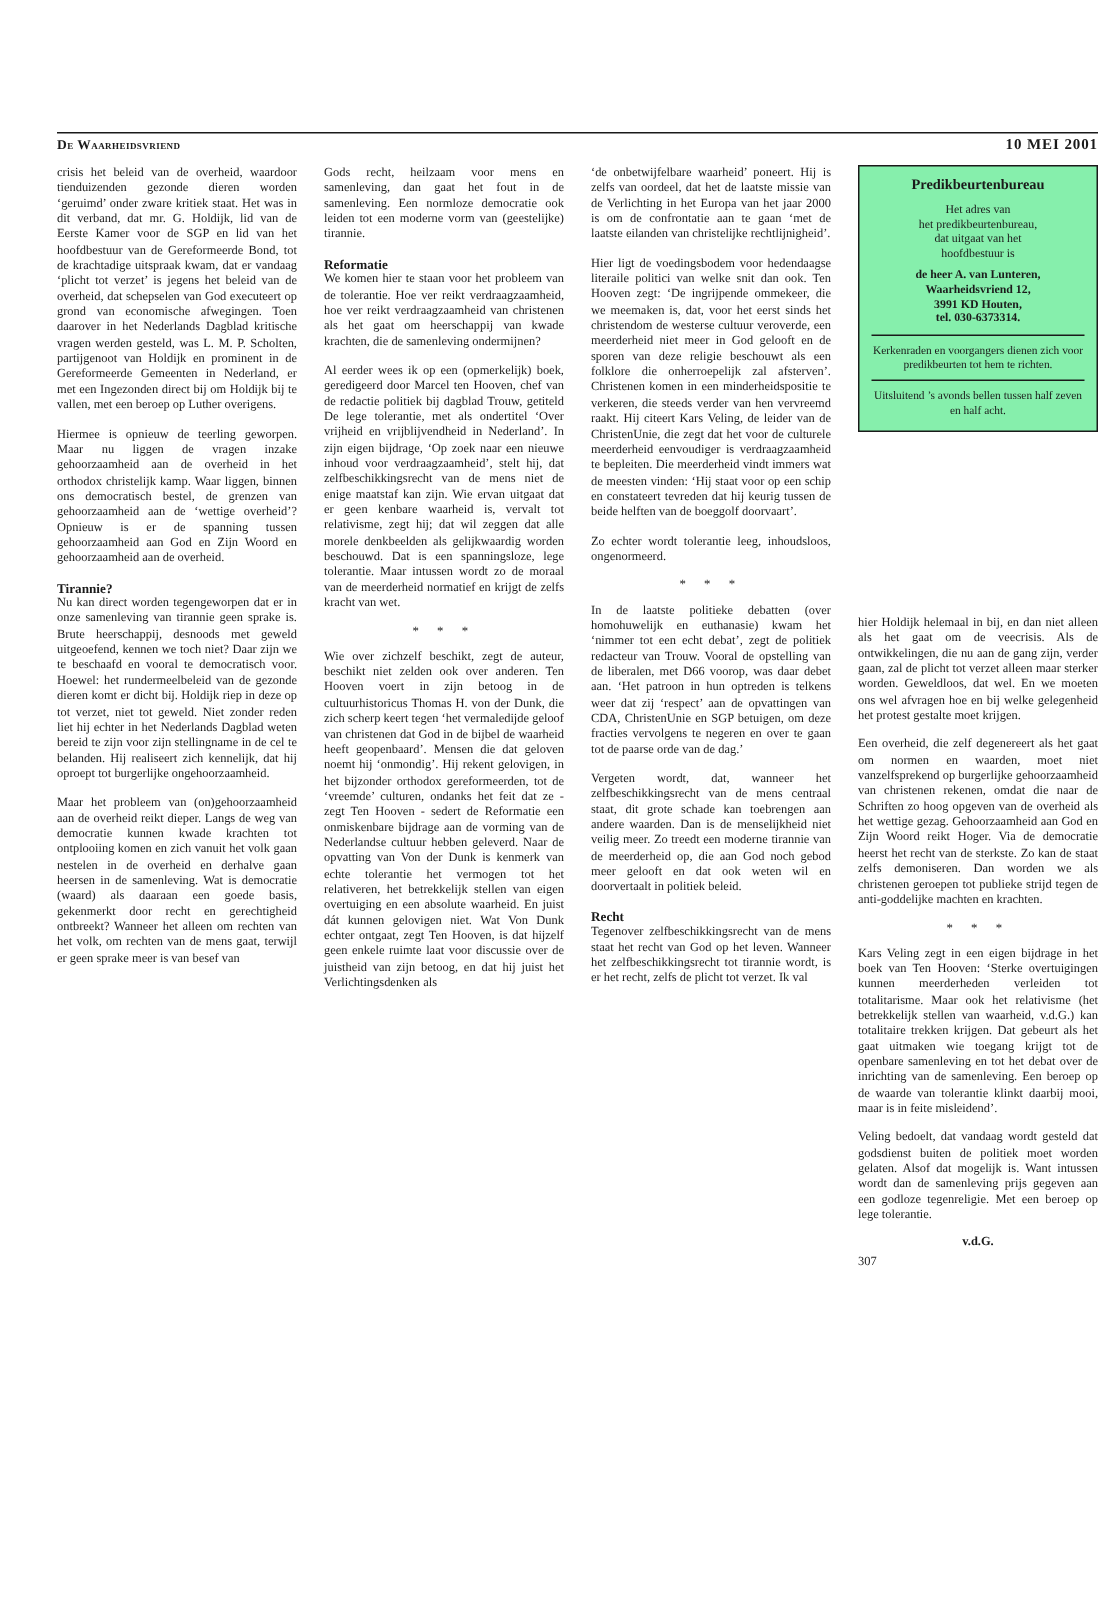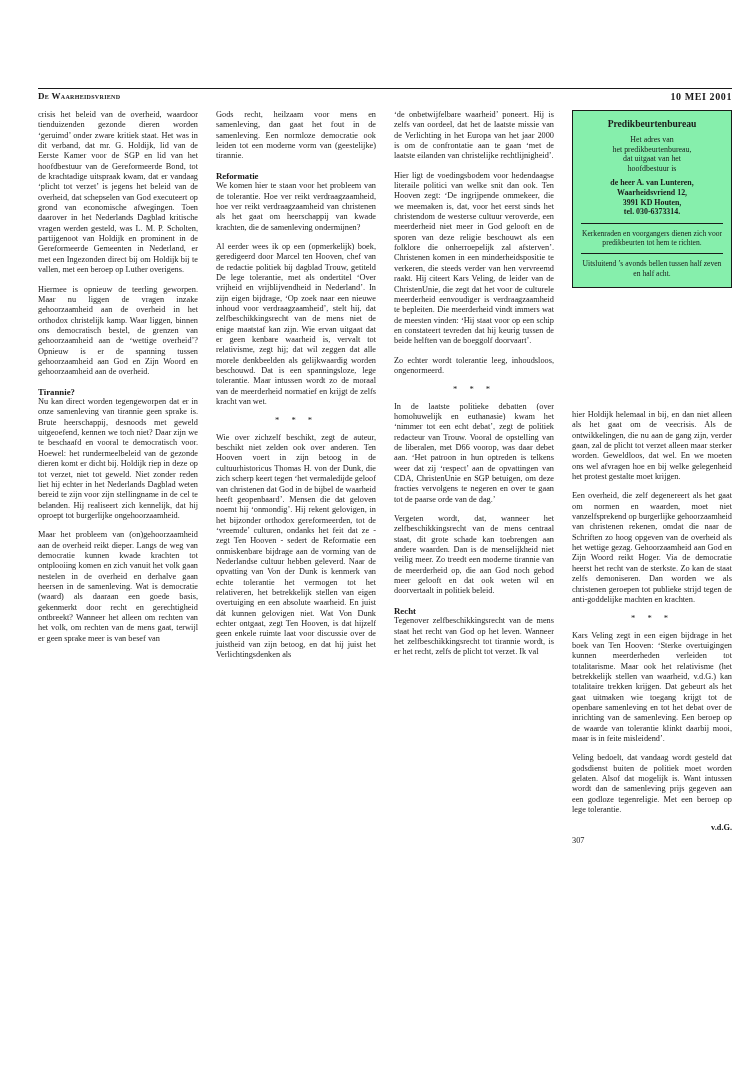--- a/index.html
+++ b/index.html
@@ -92,21 +92,21 @@
     line-height: 10.5px;
     font-weight: bold;
   }
   .stars {
     text-align: center;
     letter-spacing: 5px;
     margin: 8px 0 7px 0;
     font-size: 8.5px;
   }
   .signoff {
-    text-align: right;
+    text-align: center;
     font-weight: bold;
     font-size: 8.3px;
     margin-top: 8px;
   }
   .pagenum {
     text-align: left;
     font-size: 8.3px;
     margin-top: 2px;
   }
   

